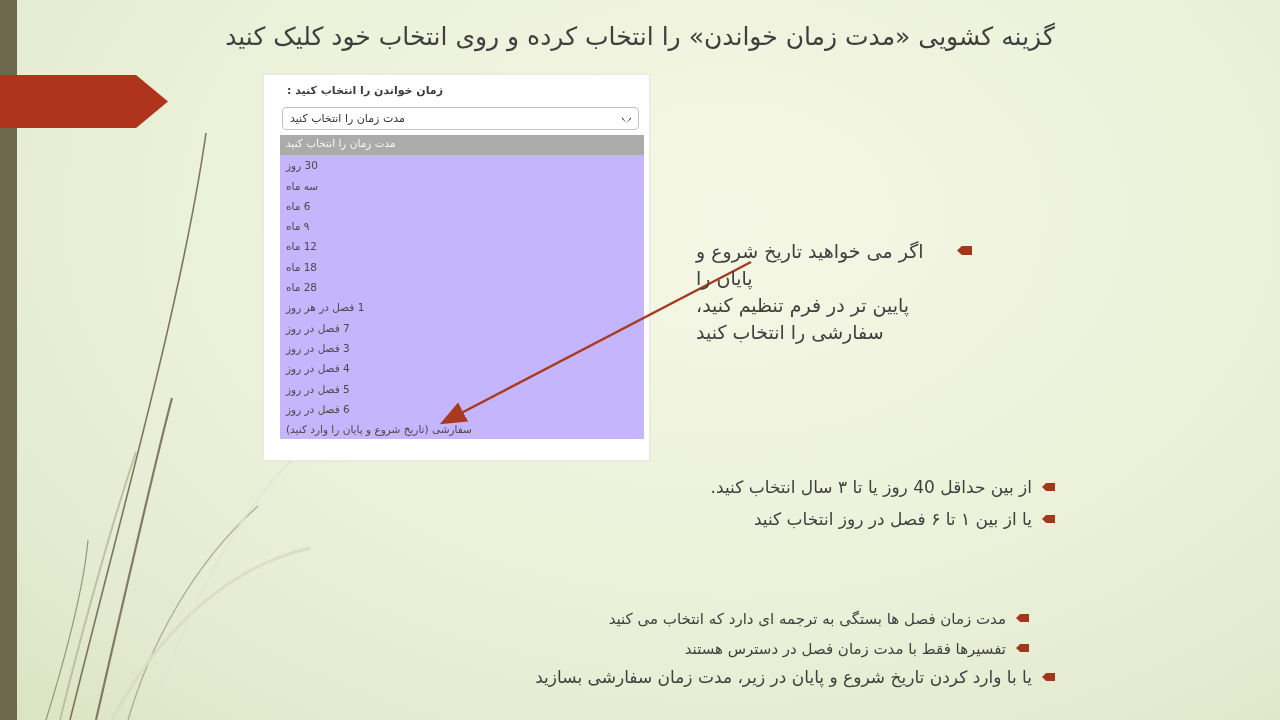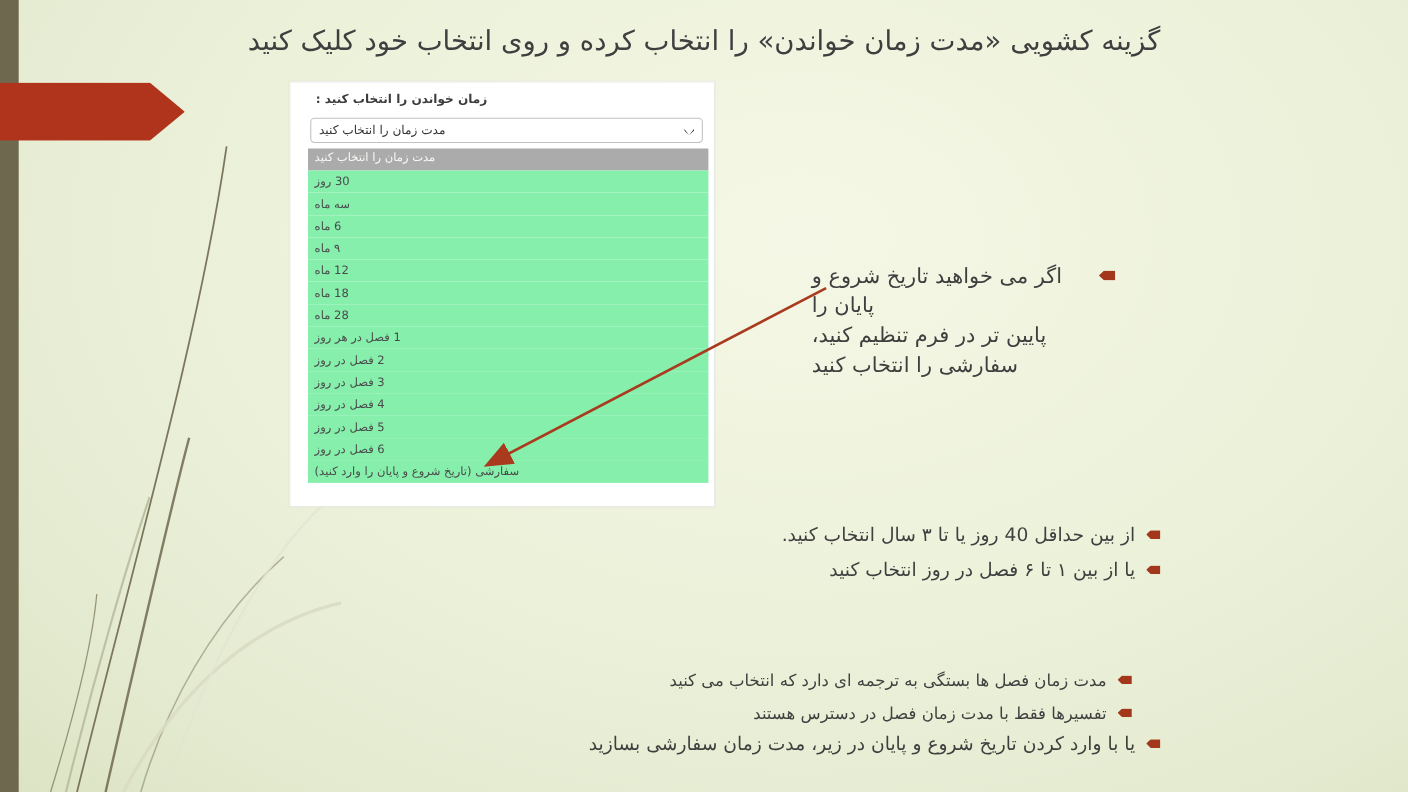--- a/index.html
+++ b/index.html
@@ -47,29 +47,29 @@
     position:absolute;right:7px;top:9px;width:9px;height:6px;background:#333;
     clip-path:polygon(0 0,50% 100%,100% 0,100% 28%,50% 100%,0 28%);
   }
   .list{position:absolute;left:16px;top:60px;width:364px;}
   .opt-selected{
     height:18px;background:#ababab;color:#f8f8f5;direction:rtl;text-align:left;
     font-size:10.5px;padding:2px 4px 0 6px;
   }
   .opt{
     height:16px;direction:rtl;text-align:left;color:#4a4a4a;
-    font-size:10.5px;padding:4.3px 4px 0 6px;background:#86efac;
+    font-size:10.5px;padding:4.3px 4px 0 6px;background:#c4b5fd;
   }
   
   .mk{
     display:inline-block;background:#a3371c;
     clip-path:polygon(0 50%,32% 0,100% 0,100% 100%,32% 100%);
   }
   
-  .callout{position:absolute;left:738px;top:238px;width:278px;direction:rtl;}
+  .callout{position:absolute;left:696px;top:238px;width:278px;direction:rtl;}
   .callout .mk{position:absolute;right:2px;top:8px;width:15px;height:9px;}
   .callout .txt{
     margin-right:26px;text-align:left;font-size:19px;line-height:27px;color:#3f3f3f;
   }
   
   .bullet{position:absolute;direction:rtl;white-space:nowrap;}
   .bullet .mk{width:13px;height:8px;margin-right:0;margin-left:10px;vertical-align:2px;}
   .bullet .bt{display:inline;color:#3f3f3f;}
   .b-lg .bt{font-size:17px;}
   .b-sm .bt{font-size:15px;}
@@ -110,21 +110,21 @@
       <div class="opt-selected">مدت زمان را انتخاب کنید</div>
 
     <div class="opt">30 روز</div>
         <div class="opt">سه ماه</div>
         <div class="opt">6 ماه</div>
         <div class="opt">۹ ماه</div>
         <div class="opt">12 ماه</div>
         <div class="opt">18 ماه</div>
         <div class="opt">28 ماه</div>
         <div class="opt">1 فصل در هر روز</div>
-        <div class="opt">2 فصل در روز</div>
+        <div class="opt">7 فصل در روز</div>
         <div class="opt">3 فصل در روز</div>
         <div class="opt">4 فصل در روز</div>
         <div class="opt">5 فصل در روز</div>
         <div class="opt">6 فصل در روز</div>
         <div class="opt">سفارشی (تاریخ شروع و پایان را وارد کنید)</div>
       </div>
   </div>
 
   <svg class="overlay" width="1280" height="720" viewBox="0 0 1280 720">
     <defs>

